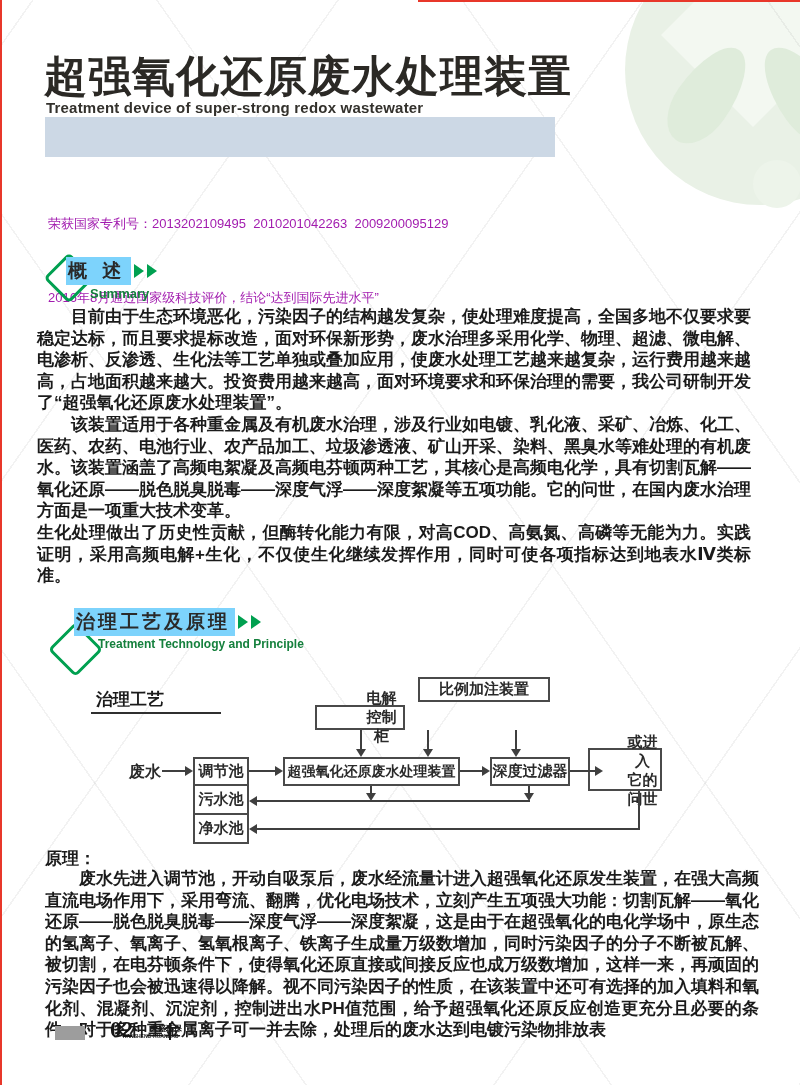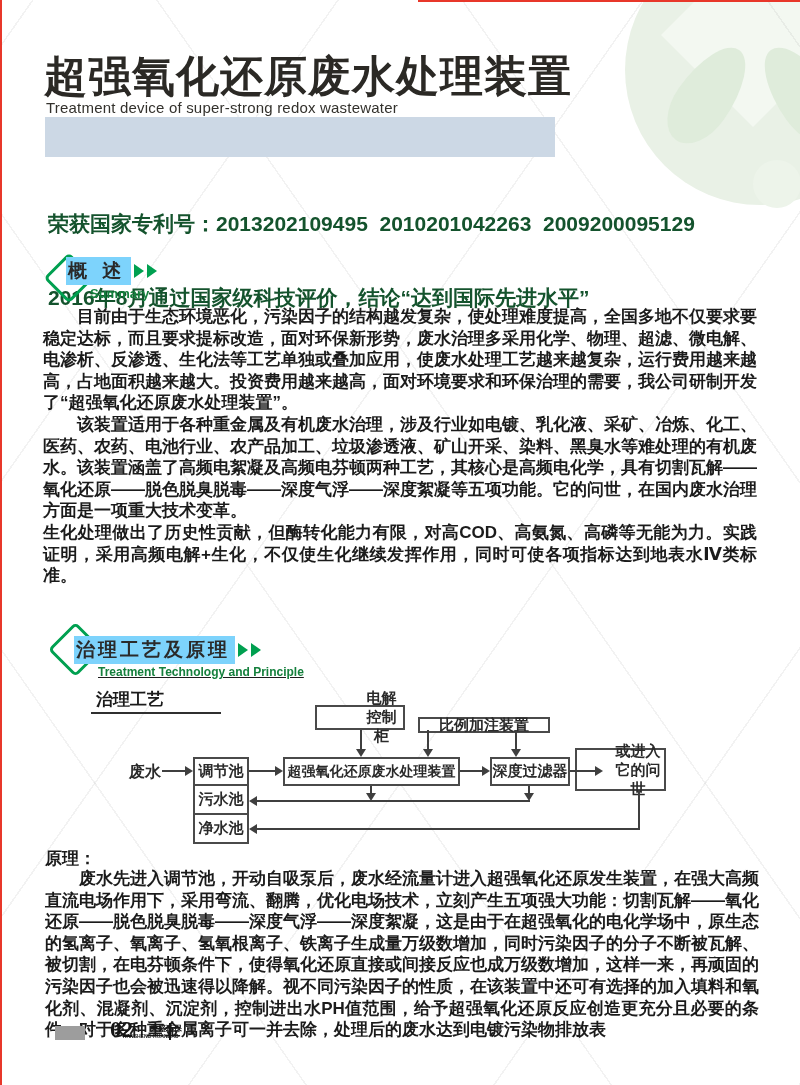--- a/index.html
+++ b/index.html
@@ -18,24 +18,24 @@
   .abs{position:absolute;}
   .z{z-index:2;}
   
   .wm-circle{position:absolute;z-index:0;border-radius:50%;}
   .wm-leaf{position:absolute;z-index:0;border-radius:50% 50% 50% 50%/60% 60% 40% 40%;}
   
   .edge-red-left{position:absolute;left:0;top:0;width:2px;height:1085px;background:#e8372a;z-index:5;}
   .edge-red-top{position:absolute;left:418px;top:0;width:382px;height:2px;background:#e8372a;z-index:5;}
   
   .page-title{font-size:43px;font-weight:900;color:#2b2925;letter-spacing:1px;white-space:nowrap;}
-  .page-subtitle{font-size:15px;font-weight:normal;color:#33312c;letter-spacing:.2px;}
+  .page-subtitle{font-size:15px;font-weight:bold;color:#33312c;letter-spacing:.2px;}
   .band{background:#ccd8e5;}
   
-  .awards{font-size:21px;font-weight:bold;color:#14532d;line-height:24.5px;white-space:pre-wrap;}
+  .awards{font-size:13px;font-weight:normal;color:#a21caf;line-height:24.5px;white-space:pre-wrap;}
   
   .diamond{border:3px solid #00a050;transform:rotate(45deg);border-radius:5px;background:transparent;}
   .sec-head{white-space:nowrap;}
   .sec-title{font-size:19px;font-weight:900;color:#2a2a2a;background:#7dd3fc;padding:1px 5px 1px 2px;display:inline-block;vertical-align:middle;}
   .chev{display:inline-block;width:0;height:0;border-top:7px solid transparent;border-bottom:7px solid transparent;border-left:10px solid #00a050;margin-left:3px;vertical-align:middle;}
   .sec-sub{font-size:13px;font-weight:bold;color:#15803d;margin-top:1px;}
   
   .bodytext{font-size:17px;font-weight:600;line-height:21.6px;text-align:justify;color:#1b1b1b;}
   .bodytext p{margin:0;text-indent:2em;}
   .bodytext p.noindent{text-indent:0;}
@@ -77,41 +77,41 @@
     <div>荣获国家专利号：2013202109495  2010201042263  2009200095129</div>
     <div>2016年8月通过国家级科技评价，结论“达到国际先进水平”</div>
   </div>
 
   <div class="abs z diamond" style="left:51px;top:260px;width:30px;height:30px;"></div>
   <div class="abs z sec-head" style="left:66px;top:257px;">
     <span class="sec-title" style="letter-spacing:5px;">概 述</span><span class="chev"></span><span class="chev"></span>
     <div class="sec-sub" style="margin-left:24px;">Summary</div>
   </div>
 
-  <div class="abs z bodytext" style="left:43px;top:306px;width:714px;">
+  <div class="abs z bodytext" style="left:37px;top:306px;width:714px;">
     <p>目前由于生态环境恶化，污染因子的结构越发复杂，使处理难度提高，全国多地不仅要求要稳定达标，而且要求提标改造，面对环保新形势，废水治理多采用化学、物理、超滤、微电解、电渗析、反渗透、生化法等工艺单独或叠加应用，使废水处理工艺越来越复杂，运行费用越来越高，占地面积越来越大。投资费用越来越高，面对环境要求和环保治理的需要，我公司研制开发了“超强氧化还原废水处理装置”。</p>
     <p>该装置适用于各种重金属及有机废水治理，涉及行业如电镀、乳化液、采矿、冶炼、化工、医药、农药、电池行业、农产品加工、垃圾渗透液、矿山开采、染料、黑臭水等难处理的有机废水。该装置涵盖了高频电絮凝及高频电芬顿两种工艺，其核心是高频电化学，具有切割瓦解——氧化还原——脱色脱臭脱毒——深度气浮——深度絮凝等五项功能。它的问世，在国内废水治理方面是一项重大技术变革。</p>
     <p class="noindent">生化处理做出了历史性贡献，但酶转化能力有限，对高COD、高氨氮、高磷等无能为力。实践证明，采用高频电解+生化，不仅使生化继续发挥作用，同时可使各项指标达到地表水Ⅳ类标准。</p>
   </div>
 
   <div class="abs z diamond" style="left:56px;top:630px;width:33px;height:33px;"></div>
-  <div class="abs z sec-head" style="left:74px;top:636px;text-decoration:underline;">
+  <div class="abs z sec-head" style="left:74px;top:608px;">
     <span class="sec-title" style="letter-spacing:3px;">治理工艺及原理</span><span class="chev"></span><span class="chev"></span>
     <div class="sec-sub" style="margin-left:24px;font-size:12px;">Treatment Technology and Principle</div>
   </div>
 
   <div class="abs z subhead" style="left:96px;top:688px;">治理工艺</div>
   <div class="abs z subhead-rule" style="left:91px;top:712px;width:130px;"></div>
 
   <div class="abs z" style="left:0;top:0;width:800px;height:0;">
 
     <div class="fbox" style="left:315px;top:705px;width:90px;height:25px;padding-left:43px;">
         <span>电解控制柜</span>
       </div>
-    <div class="fbox" style="left:418px;top:717px;width:132px;height:16px;">
+    <div class="fbox" style="left:418px;top:677px;width:132px;height:25px;">
         <span>比例加注装置</span>
       </div>
 
     <div class="flabel" style="left:129px;top:762px;">废水</div>
 
     <div class="fbox" style="left:193px;top:757px;width:56px;height:29px;">
         <span>调节池</span>
       </div>
     <div class="fbox" style="left:193px;top:784px;width:56px;height:31px;">
         <span>污水池</span>
@@ -119,21 +119,21 @@
     <div class="fbox" style="left:193px;top:813px;width:56px;height:31px;">
         <span>净水池</span>
       </div>
 
     <div class="fbox" style="left:283px;top:757px;width:177px;height:29px;font-size:14px;">
         <span>超强氧化还原废水处理装置</span>
       </div>
     <div class="fbox" style="left:490px;top:757px;width:80px;height:29px;">
         <span>深度过滤器</span>
       </div>
-    <div class="fbox" style="left:575px;top:748px;width:91px;height:43px;line-height:19px;padding-left:35px;">
+    <div class="fbox" style="left:588px;top:748px;width:74px;height:43px;line-height:19px;padding-left:35px;">
       <span><span>或进入</span><br><span>它的问世</span></span>
     </div>
 
     <div class="fline" style="left:162px;top:770px;width:24px;height:2px;"></div>
     <div class="ah-r" style="left:185px;top:766px;"></div>
     <div class="fline" style="left:249px;top:770px;width:27px;height:2px;"></div>
     <div class="ah-r" style="left:275px;top:766px;"></div>
     <div class="fline" style="left:460px;top:770px;width:23px;height:2px;"></div>
     <div class="ah-r" style="left:482px;top:766px;"></div>
     <div class="fline" style="left:570px;top:770px;width:26px;height:2px;"></div>

